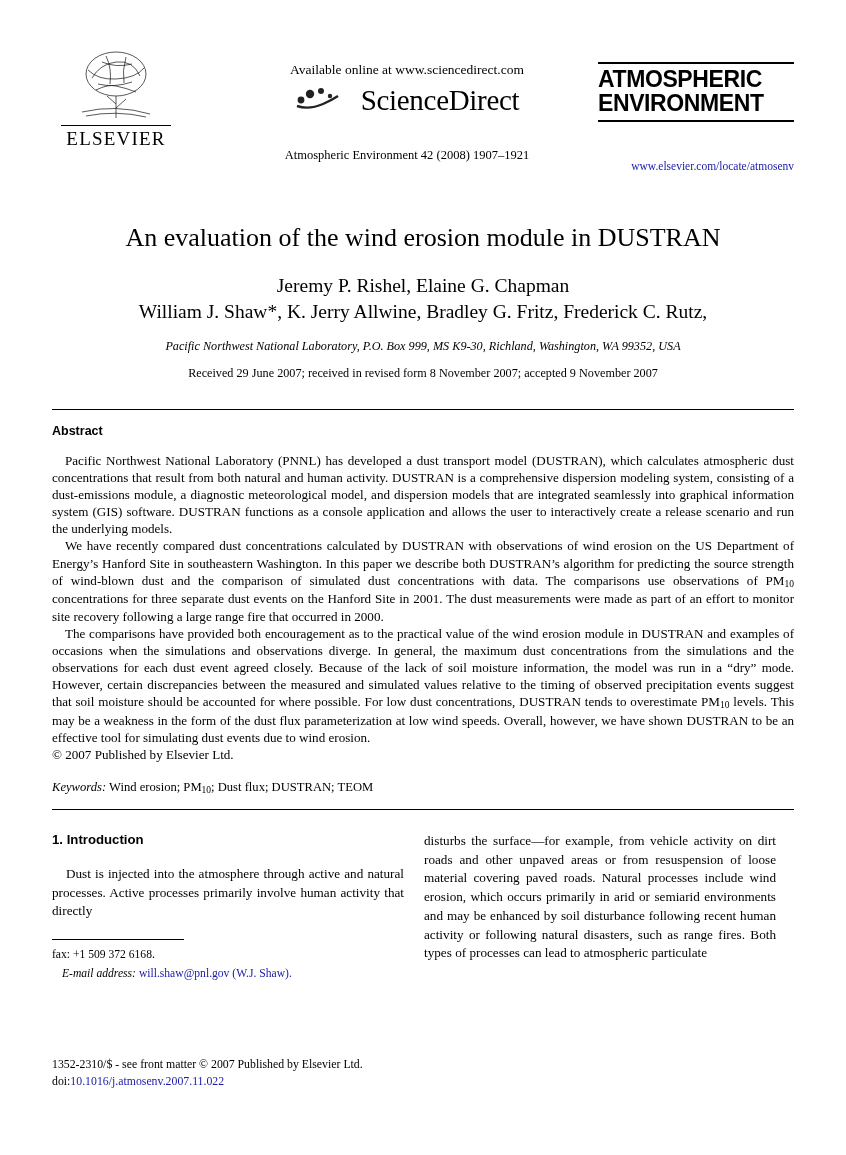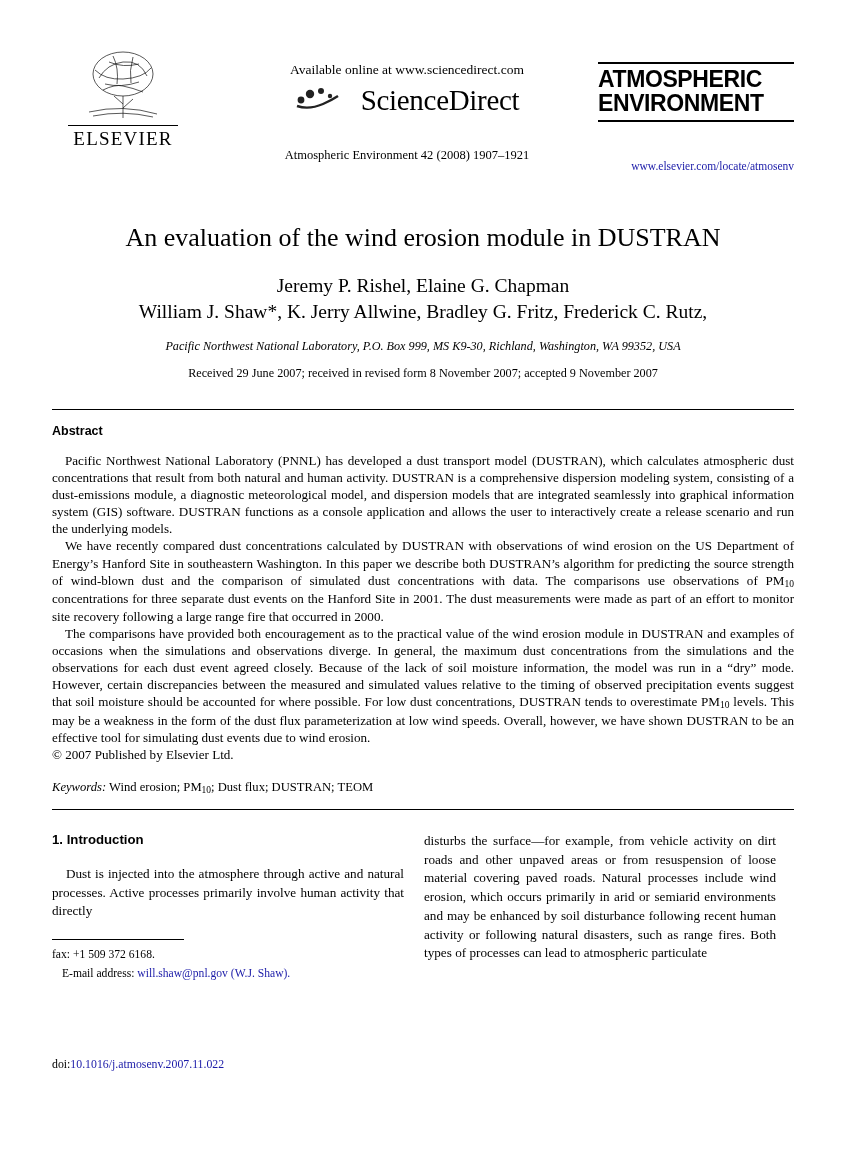--- a/index.html
+++ b/index.html
@@ -22,21 +22,21 @@
     padding: 0;
   }
   
   .header {
     position: relative;
     height: 140px;
     margin: 48px 52px 0 52px;
   }
   .elsevier-logo {
     position: absolute;
-    left: 16px;
+    left: 9px;
     top: 0px;
     width: 110px;
     text-align: center;
   }
   .elsevier-tree {
     width: 88px;
     height: 74px;
     margin: 0 auto;
     display: block;
   }
@@ -198,21 +198,21 @@
   .col p.indent { text-indent: 14px; }
   .footnote-rule {
     width: 132px;
     border-top: 1px solid #000;
     margin: 18px 0 7px 0;
   }
   .footnote {
     font-size: 11.6px;
     line-height: 1.38;
   }
-  .footnote .email-label { }
+  .footnote .email-label { font-style: italic; }
   .footnote a, .link {
     color: #1a1aa8;
     text-decoration: none;
   }
   .bottom-meta {
     position: absolute;
     left: 52px;
     top: 1008px;
     font-size: 11.8px;
     line-height: 1.45;
@@ -319,16 +319,17 @@
         </div>
       </div>
     </div>
 
     <div class="col">
       <p>disturbs the surface—for example, from vehicle activity on dirt roads and other unpaved areas or from resuspension of loose material covering paved roads. Natural processes include wind erosion, which occurs primarily in arid or semiarid environments and may be enhanced by soil disturbance following recent human activity or following natural disasters, such as range fires. Both types of processes can lead to atmospheric particulate</p>
     </div>
   </div>
 
   <div class="bottom-meta">
+    <div>1352-2310/$ - see front matter © 2007 Published by Elsevier Ltd.</div>
     <div><span>doi:</span><span class="doi-link">10.1016/j.atmosenv.2007.11.022</span></div>
   </div>
 
 </div>
 
 </body></html>

